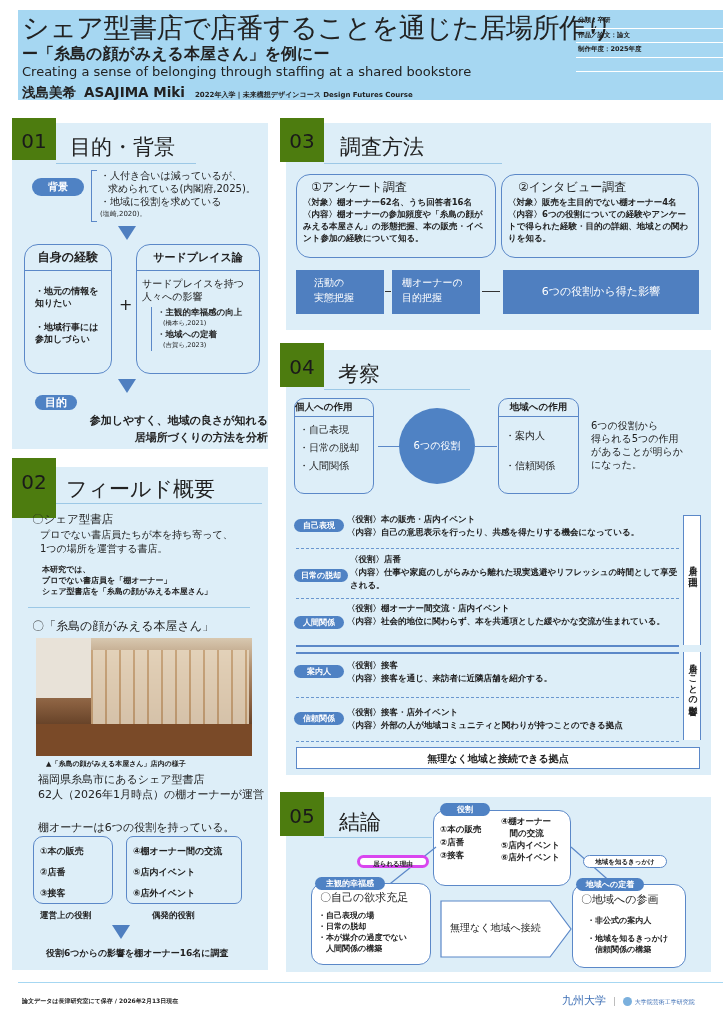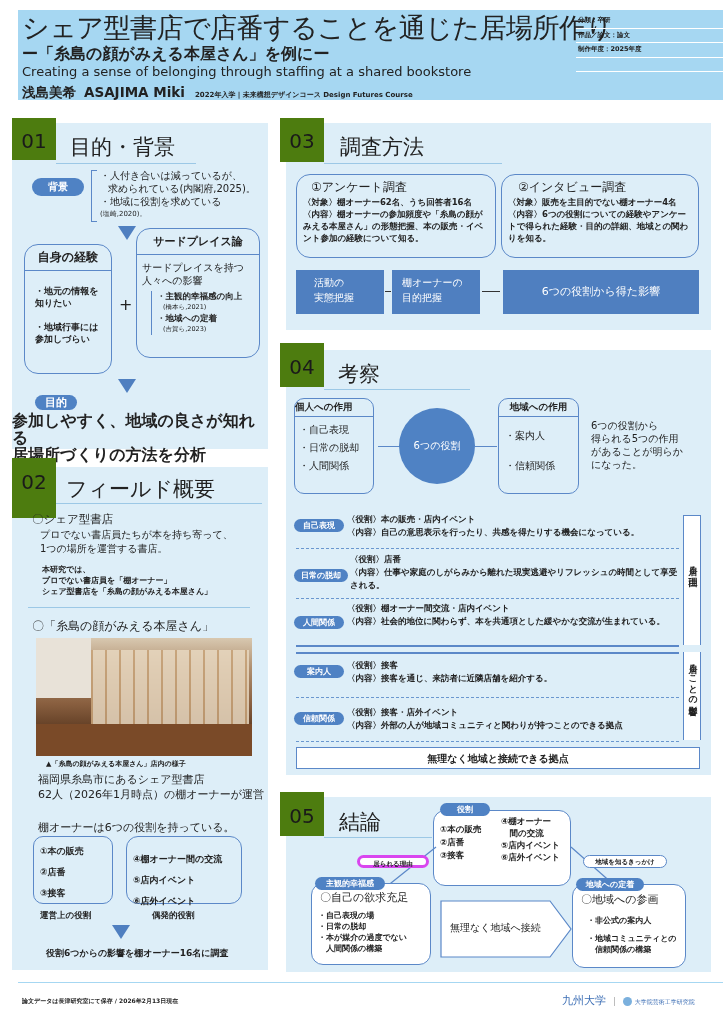--- a/index.html
+++ b/index.html
@@ -63,33 +63,33 @@
   <div style="font-size:7px">(塩崎,2020)。</div>
 </div>
 <div class="abs tri" style="left:118px;top:226px"></div>
 
 <div class="abs rbox" style="left:24px;top:244px;width:88px;height:130px;background:transparent">
   <div class="b" style="text-align:center;font-size:12px;padding:4px 0;border-bottom:1.5px solid #5b88c8">自身の経験</div>
   <div class="b" style="font-size:9px;padding:14px 6px 0 10px;line-height:12px">・地元の情報を知りたい</div>
   <div class="b" style="font-size:9px;padding:12px 6px 0 10px;line-height:12px">・地域行事には参加しづらい</div>
 </div>
 <div class="abs" style="left:119px;top:295px;font-size:16px">+</div>
-<div class="abs rbox" style="left:136px;top:228px;width:124px;height:130px;background:transparent">
+<div class="abs rbox" style="left:136px;top:244px;width:124px;height:130px;background:transparent">
   <div class="b" style="text-align:center;font-size:11px;padding:5px 0;border-bottom:1.5px solid #5b88c8">サードプレイス論</div>
   <div style="font-size:10px;padding:6px 4px 0 5px;line-height:13px">サードプレイスを持つ人々への影響</div>
   <div style="margin:4px 0 0 14px;border-left:1px solid #5b88c8;padding-left:5px;font-size:8.5px;line-height:11px">
     <div class="b">・主観的幸福感の向上</div>
     <div style="font-size:6.5px;padding-left:6px">(橋本ら,2021)</div>
     <div class="b">・地域への定着</div>
     <div style="font-size:6.5px;padding-left:6px">(吉賀ら,2023)</div>
   </div>
 </div>
 <div class="abs tri" style="left:118px;top:379px"></div>
 <div class="abs pill" style="left:35px;top:395px;width:42px;height:15px;line-height:15px;font-size:11px">目的</div>
-<div class="abs b" style="left:12px;width:256px;top:412px;text-align:left;font-size:16px;line-height:17px">
+<div class="abs b" style="left:12px;width:256px;top:412px;text-align:right;font-size:11px;line-height:17px">
   <div>参加しやすく、地域の良さが知れる</div>
   <div>居場所づくりの方法を分析</div>
 </div>
 
 <div class="abs panel" style="left:12px;top:467px;width:256px;height:503px"></div>
 <div class="abs pnum" style="left:12px;top:458px;width:44px;height:60px;line-height:48px">02</div>
 <div class="abs ptitle" style="left:66px;top:475px">フィールド概要</div>
 <div class="abs pline" style="left:56px;top:503px;width:206px"></div>
 <div class="abs" style="left:32px;top:512px;font-size:11.5px">〇シェア型書店</div>
 <div class="abs small" style="left:40px;top:528px;line-height:14px">
@@ -112,21 +112,21 @@
 <div class="abs" style="left:38px;top:772px;font-size:11px;line-height:15px">
   <div>福岡県糸島市にあるシェア型書店</div>
   <div>62人（2026年1月時点）の棚オーナーが運営</div>
 </div>
 <div class="abs" style="left:38px;top:820px;font-size:11px">棚オーナーは6つの役割を持っている。</div>
 <div class="abs rbox" style="left:33px;top:836px;width:80px;height:68px;background:transparent;border-radius:10px;font-size:9px;font-weight:bold;padding:4px 6px;line-height:21px">
   <div>①本の販売</div>
   <div>②店番</div>
   <div>③接客</div>
 </div>
-<div class="abs rbox" style="left:126px;top:836px;width:116px;height:68px;background:transparent;border-radius:12px;font-size:9px;font-weight:bold;padding:12px 6px;line-height:21px">
+<div class="abs rbox" style="left:126px;top:836px;width:116px;height:68px;background:transparent;border-radius:7px;font-size:9px;font-weight:bold;padding:4px 6px;line-height:21px">
   <div>④棚オーナー間の交流</div>
   <div>⑤店内イベント</div>
   <div>⑥店外イベント</div>
 </div>
 <div class="abs b" style="left:40px;top:910px;font-size:8.5px">運営上の役割</div>
 <div class="abs b" style="left:152px;top:910px;font-size:8.5px">偶発的役割</div>
 <div class="abs tri" style="left:112px;top:925px"></div>
 <div class="abs b" style="left:46px;top:947px;font-size:9px">役割6つからの影響を棚オーナー16名に調査</div>
 
 <div class="abs panel" style="left:286px;top:123px;width:425px;height:207px"></div>
@@ -267,21 +267,21 @@
 
 <svg class="abs" style="left:440px;top:900px" width="132" height="58">
   <polygon points="1,1 110,1 131,29 110,57 1,57" fill="#fff" stroke="#5b88c8" stroke-width="1.2"></polygon>
 </svg>
 <div class="abs" style="left:450px;top:921px;font-size:10px">無理なく地域へ接続</div>
 
 <div class="abs rbox" style="left:572px;top:884px;width:114px;height:84px;border-radius:12px">
   <div style="position:absolute;left:8px;top:7px;font-size:11px">〇地域への参画</div>
   <div class="b" style="position:absolute;left:14px;top:30px;font-size:8px;line-height:11.5px">
     <div>・非公式の案内人</div>
-    <div style="margin-top:6px">・地域コミュニティとの</div>
+    <div style="margin-top:6px">・地域を知るきっかけ</div>
     <div>　信頼関係の構築</div>
   </div>
 </div>
 <div class="abs pill" style="left:576px;top:878px;width:68px;height:13px;line-height:13px;font-size:8px">地域への定着</div>
 
 <div class="abs" style="left:18px;top:982px;width:705px;height:1px;background:#a6d7f2"></div>
 <div class="abs footer-left">論文データは長津研究室にて保存 / 2026年2月13日現在</div>
 <div class="abs footer-right">
   <span style="font-size:11px">九州大学</span>
   <span style="margin:0 4px;color:#aaa">|</span>

